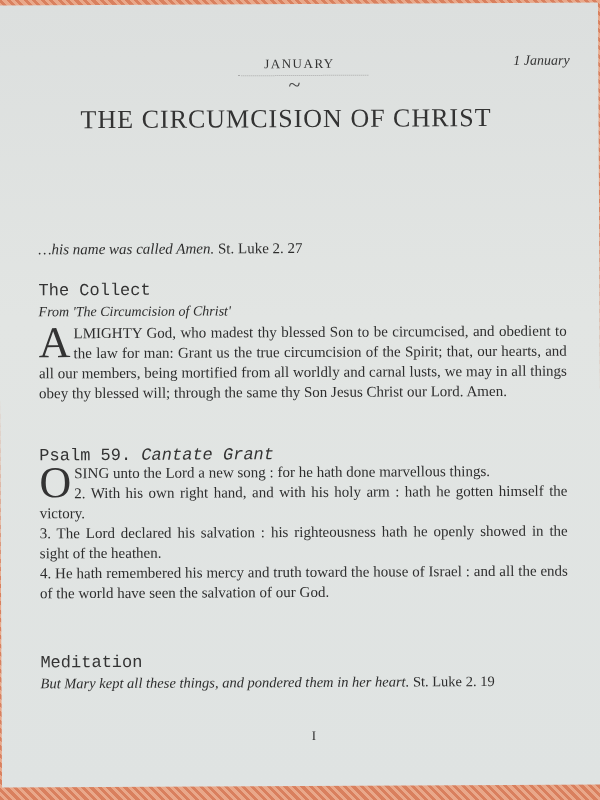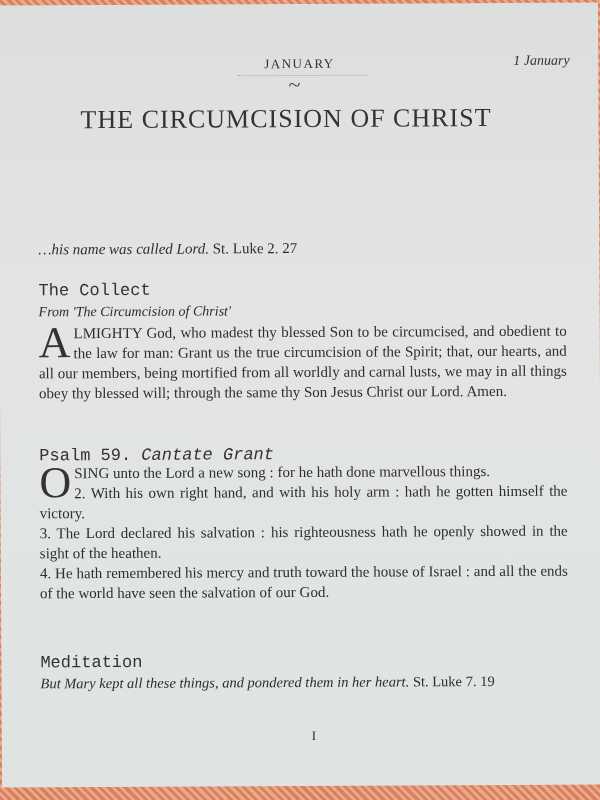--- a/index.html
+++ b/index.html
@@ -54,21 +54,21 @@
 
 <div class="page">
   <div class="header-month">JANUARY</div>
   <div class="header-date">1 January</div>
   <div class="header-rule"></div>
   <div class="swash">~</div>
 
   <div class="title">THE CIRCUMCISION OF CHRIST</div>
 
   <div class="epigraph">
-    <span class="it">…his name was called Lord.</span>
+    <span class="it">…his name was called Amen.</span>
     <span>St. Luke 2. 27</span>
   </div>
 
   <div class="section-heading" style="top:276px;">The Collect</div>
   <div class="subhead" style="top:299px;">From 'The Circumcision of Christ'</div>
   <div class="para" style="top:318px;">
     <span class="drop">A</span>
     <span>LMIGHTY God, who madest thy blessed Son to be circumcised, and obedient to the law for man: Grant us the true circumcision of the Spirit; that, our hearts, and all our members, being mortified from all worldly and carnal lusts, we may in all things obey thy blessed will; through the same thy Son Jesus Christ our Lord. Amen.</span>
   </div>
 
@@ -80,17 +80,17 @@
     <span class="drop">O</span>
     <span class="verse">SING unto the Lord a new song : for he hath done marvellous things.</span>
     <span class="verse">2. With his own right hand, and with his holy arm : hath he gotten himself the victory.</span>
     <span class="verse">3. The Lord declared his salvation : his righteousness hath he openly showed in the sight of the heathen.</span>
     <span class="verse">4. He hath remembered his mercy and truth toward the house of Israel : and all the ends of the world have seen the salvation of our God.</span>
   </div>
 
   <div class="section-heading" style="top:648px;">Meditation</div>
   <div class="para" style="top:668px; font-size:14.5px;">
     <span class="it">But Mary kept all these things, and pondered them in her heart.</span>
-    <span>St. Luke 7. 19</span>
+    <span>St. Luke 2. 19</span>
   </div>
 
   <div class="page-num">I</div>
 </div>
 
 </body></html>

